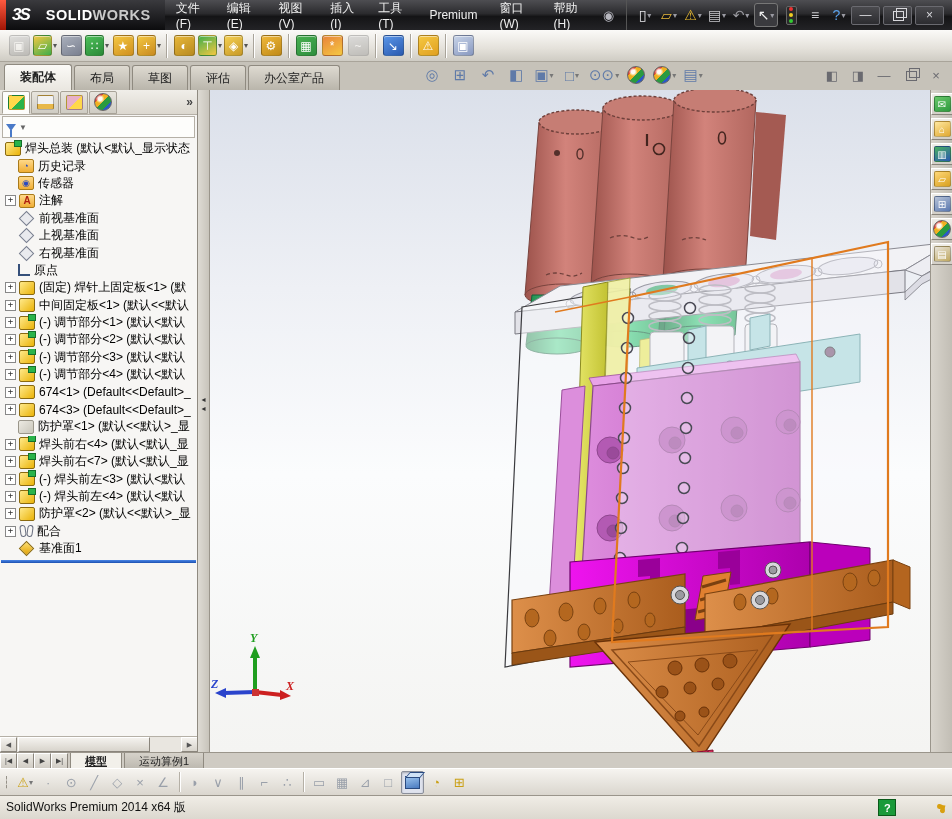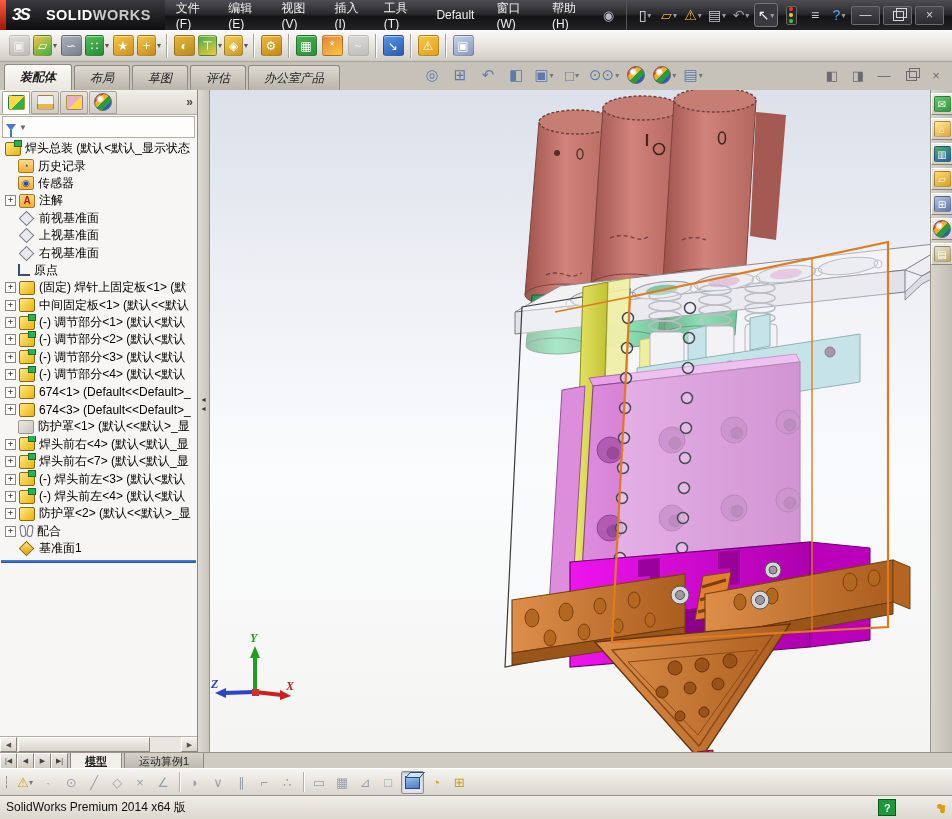--- a/index.html
+++ b/index.html
@@ -41,21 +41,21 @@
      background:linear-gradient(150deg,var(--c1,#ccc),var(--c2,#999));color:#fff;font-size:12px;
      border:1px solid rgba(0,0,0,.25);box-shadow:inset 0 1px 0 rgba(255,255,255,.5);}
   .t2chip .dd{font-size:8px;color:#555;margin-left:1px;}
   .t2chip.dis{opacity:.45;filter:grayscale(.8);}
   .t2sep{width:1px;height:24px;background:#a9a49a;margin:0 4px;box-shadow:1px 0 0 #fff;}
   
   #tabband{position:absolute;left:0;top:62px;width:952px;height:28px;background:#c6c2b9;border-bottom:1px solid #8f8a80;}
   #cm-tabs{position:absolute;left:4px;bottom:0;display:flex;align-items:flex-end;}
   .cmtab{padding:4px 15px 3px;margin-right:2px;font-size:12px;color:#222;
      background:linear-gradient(#dedad1,#b9b5ab);border:1px solid #8f8a80;border-bottom:none;
-     border-radius:3px 3px 0 0;font-style:italic;}
+     border-radius:3px 3px 0 0;}
   .cmtab.active{background:linear-gradient(#fbfaf7,#e9e6df);padding-bottom:5px;font-weight:bold;position:relative;top:1px;}
   #headsup{position:absolute;left:420px;top:2px;display:flex;align-items:center;gap:4px;}
   .huchip{display:inline-flex;align-items:center;justify-content:center;height:22px;min-width:22px;
      color:#5f7aa8;font-size:15px;border-radius:3px;padding:0 1px;}
   .huchip .dd{font-size:8px;color:#777;margin-left:1px;}
   .ball{width:16px;height:16px;border-radius:50%;display:inline-block;border:1px solid #666;
      background:radial-gradient(circle at 32% 30%,rgba(255,255,255,.95) 0 12%,rgba(255,255,255,0) 28%),
        linear-gradient(135deg,#e04030 0 28%,#f0b020 28% 50%,#2a9a40 50% 72%,#2a58c8 72% 100%);}
   #doc-controls{position:absolute;right:5px;top:4px;display:flex;gap:4px;align-items:center;}
   .docbtn{width:22px;height:18px;display:flex;align-items:center;justify-content:center;color:#6a6a70;
@@ -152,21 +152,21 @@
     <div class="logo">
       <span class="logo-mark">3S</span>
       <span class="logo-text"><b>SOLID</b><span>WORKS</span></span>
     </div>
     <div id="menu-bar">
         <div class="menu-item">文件(F)</div>
         <div class="menu-item">编辑(E)</div>
         <div class="menu-item">视图(V)</div>
         <div class="menu-item">插入(I)</div>
         <div class="menu-item">工具(T)</div>
-        <div class="menu-item">Default</div>
+        <div class="menu-item">Premium</div>
         <div class="menu-item">窗口(W)</div>
         <div class="menu-item">帮助(H)</div>
       </div>
     <span class="pin-ic">◉</span>
     <div id="quickbar">
         <span class="qchip ">
           <span style="color:#e8e8ec">▯</span>
           <i class="dd">▾</i>
         </span>
         <span class="qchip ">

